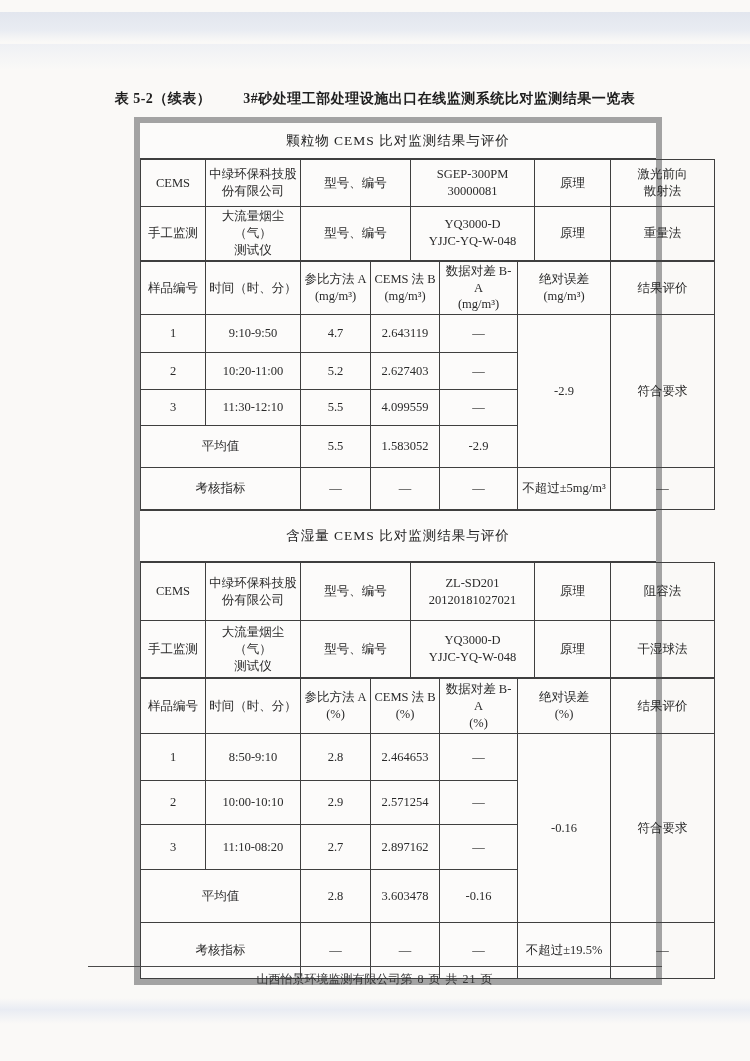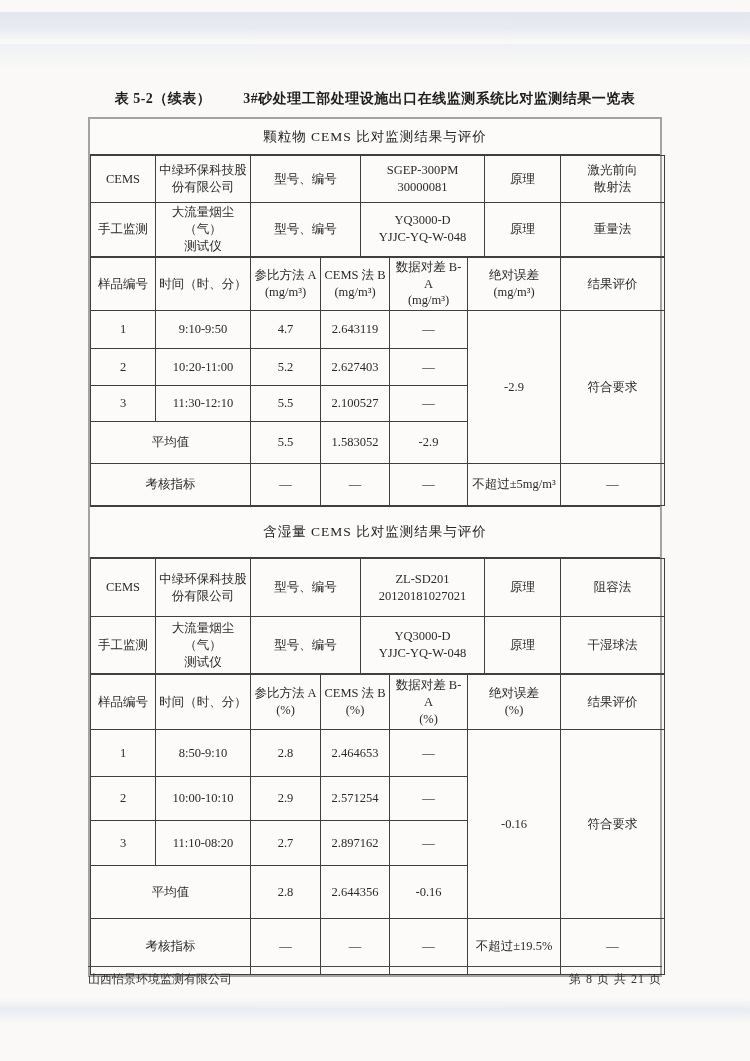--- a/index.html
+++ b/index.html
@@ -12,38 +12,38 @@
   .scan-band{position:absolute;left:0;width:750px;pointer-events:none;}
   .band-top{top:12px;height:30px;background:linear-gradient(180deg,#e2e6ee 0%,#e9ecf2 60%,rgba(246,247,250,0)100%);}
   .band-top2{top:44px;height:26px;background:linear-gradient(180deg,rgba(230,234,242,.55),rgba(250,250,248,0));}
   .band-bottom{top:998px;height:26px;background:linear-gradient(180deg,rgba(231,234,242,.0),#e9ecf3 45%,rgba(250,250,250,0)100%);}
   .doc{position:absolute;left:88px;top:90px;width:574px;}
   .doc-title{
     text-align:center;font-weight:bold;font-size:14px;letter-spacing:.5px;
     margin-bottom:9px;white-space:nowrap;color:#1e1e1e;
   }
   .doc-title .main{margin-left:28px;}
-  .outer{border:2px solid #a3a3a3;background:rgba(255,255,255,.35);}
+  .outer{border:6px solid #a3a3a3;background:rgba(255,255,255,.35);margin-left:46px;}
   .section-title{
     display:flex;align-items:center;justify-content:center;
     font-size:13.5px;letter-spacing:1px;color:#242424;
     border-bottom:1px solid #3f3f3f;
   }
   .st1{height:35px;}
   .st2{height:50px;border-top:1px solid #3f3f3f;}
   table{border-collapse:collapse;table-layout:fixed;width:574px;}
   td{
     border:1px solid #3f3f3f;text-align:center;vertical-align:middle;
     font-size:12.5px;padding:1px 2px;white-space:pre-line;line-height:1.35;
     color:#2a2a2a;
   }
   .footer{
     position:absolute;left:88px;top:966px;width:574px;
     border-top:1.5px solid #4a4a4a;padding-top:4px;
-    display:flex;justify-content:space-between;align-items:baseline;
+    display:flex;justify-content:center;align-items:baseline;
     font-size:12px;color:#333;
   }
   .pagenum{letter-spacing:1px;}
 </style>
 </head>
 <body>
 
 <div class="scan-band band-top"></div>
 <div class="scan-band band-top2"></div>
 <div class="scan-band band-bottom"></div>
@@ -129,21 +129,21 @@
         <td>2</td>
         <td>10:20-11:00</td>
         <td>5.2</td>
         <td>2.627403</td>
         <td>—</td>
       </tr>
       <tr style="height:36px">
         <td>3</td>
         <td>11:30-12:10</td>
         <td>5.5</td>
-        <td>2.100527</td>
+        <td>4.099559</td>
         <td>—</td>
       </tr>
       <tr style="height:42px">
         <td colspan="2">平均值</td>
         <td>5.5</td>
         <td>1.583052</td>
         <td>-2.9</td>
       </tr>
       <tr style="height:42px">
         <td colspan="2">考核指标</td>
@@ -234,21 +234,21 @@
       <tr style="height:45px">
         <td>3</td>
         <td>11:10-08:20</td>
         <td>2.7</td>
         <td>2.897162</td>
         <td>—</td>
       </tr>
       <tr style="height:53px">
         <td colspan="2">平均值</td>
         <td>2.8</td>
-        <td>2.644356</td>
+        <td>3.603478</td>
         <td>-0.16</td>
       </tr>
       <tr style="height:56px">
         <td colspan="2">考核指标</td>
         <td>—</td>
         <td>—</td>
         <td>—</td>
         <td>不超过±19.5%</td>
         <td>—</td>
       </tr>

